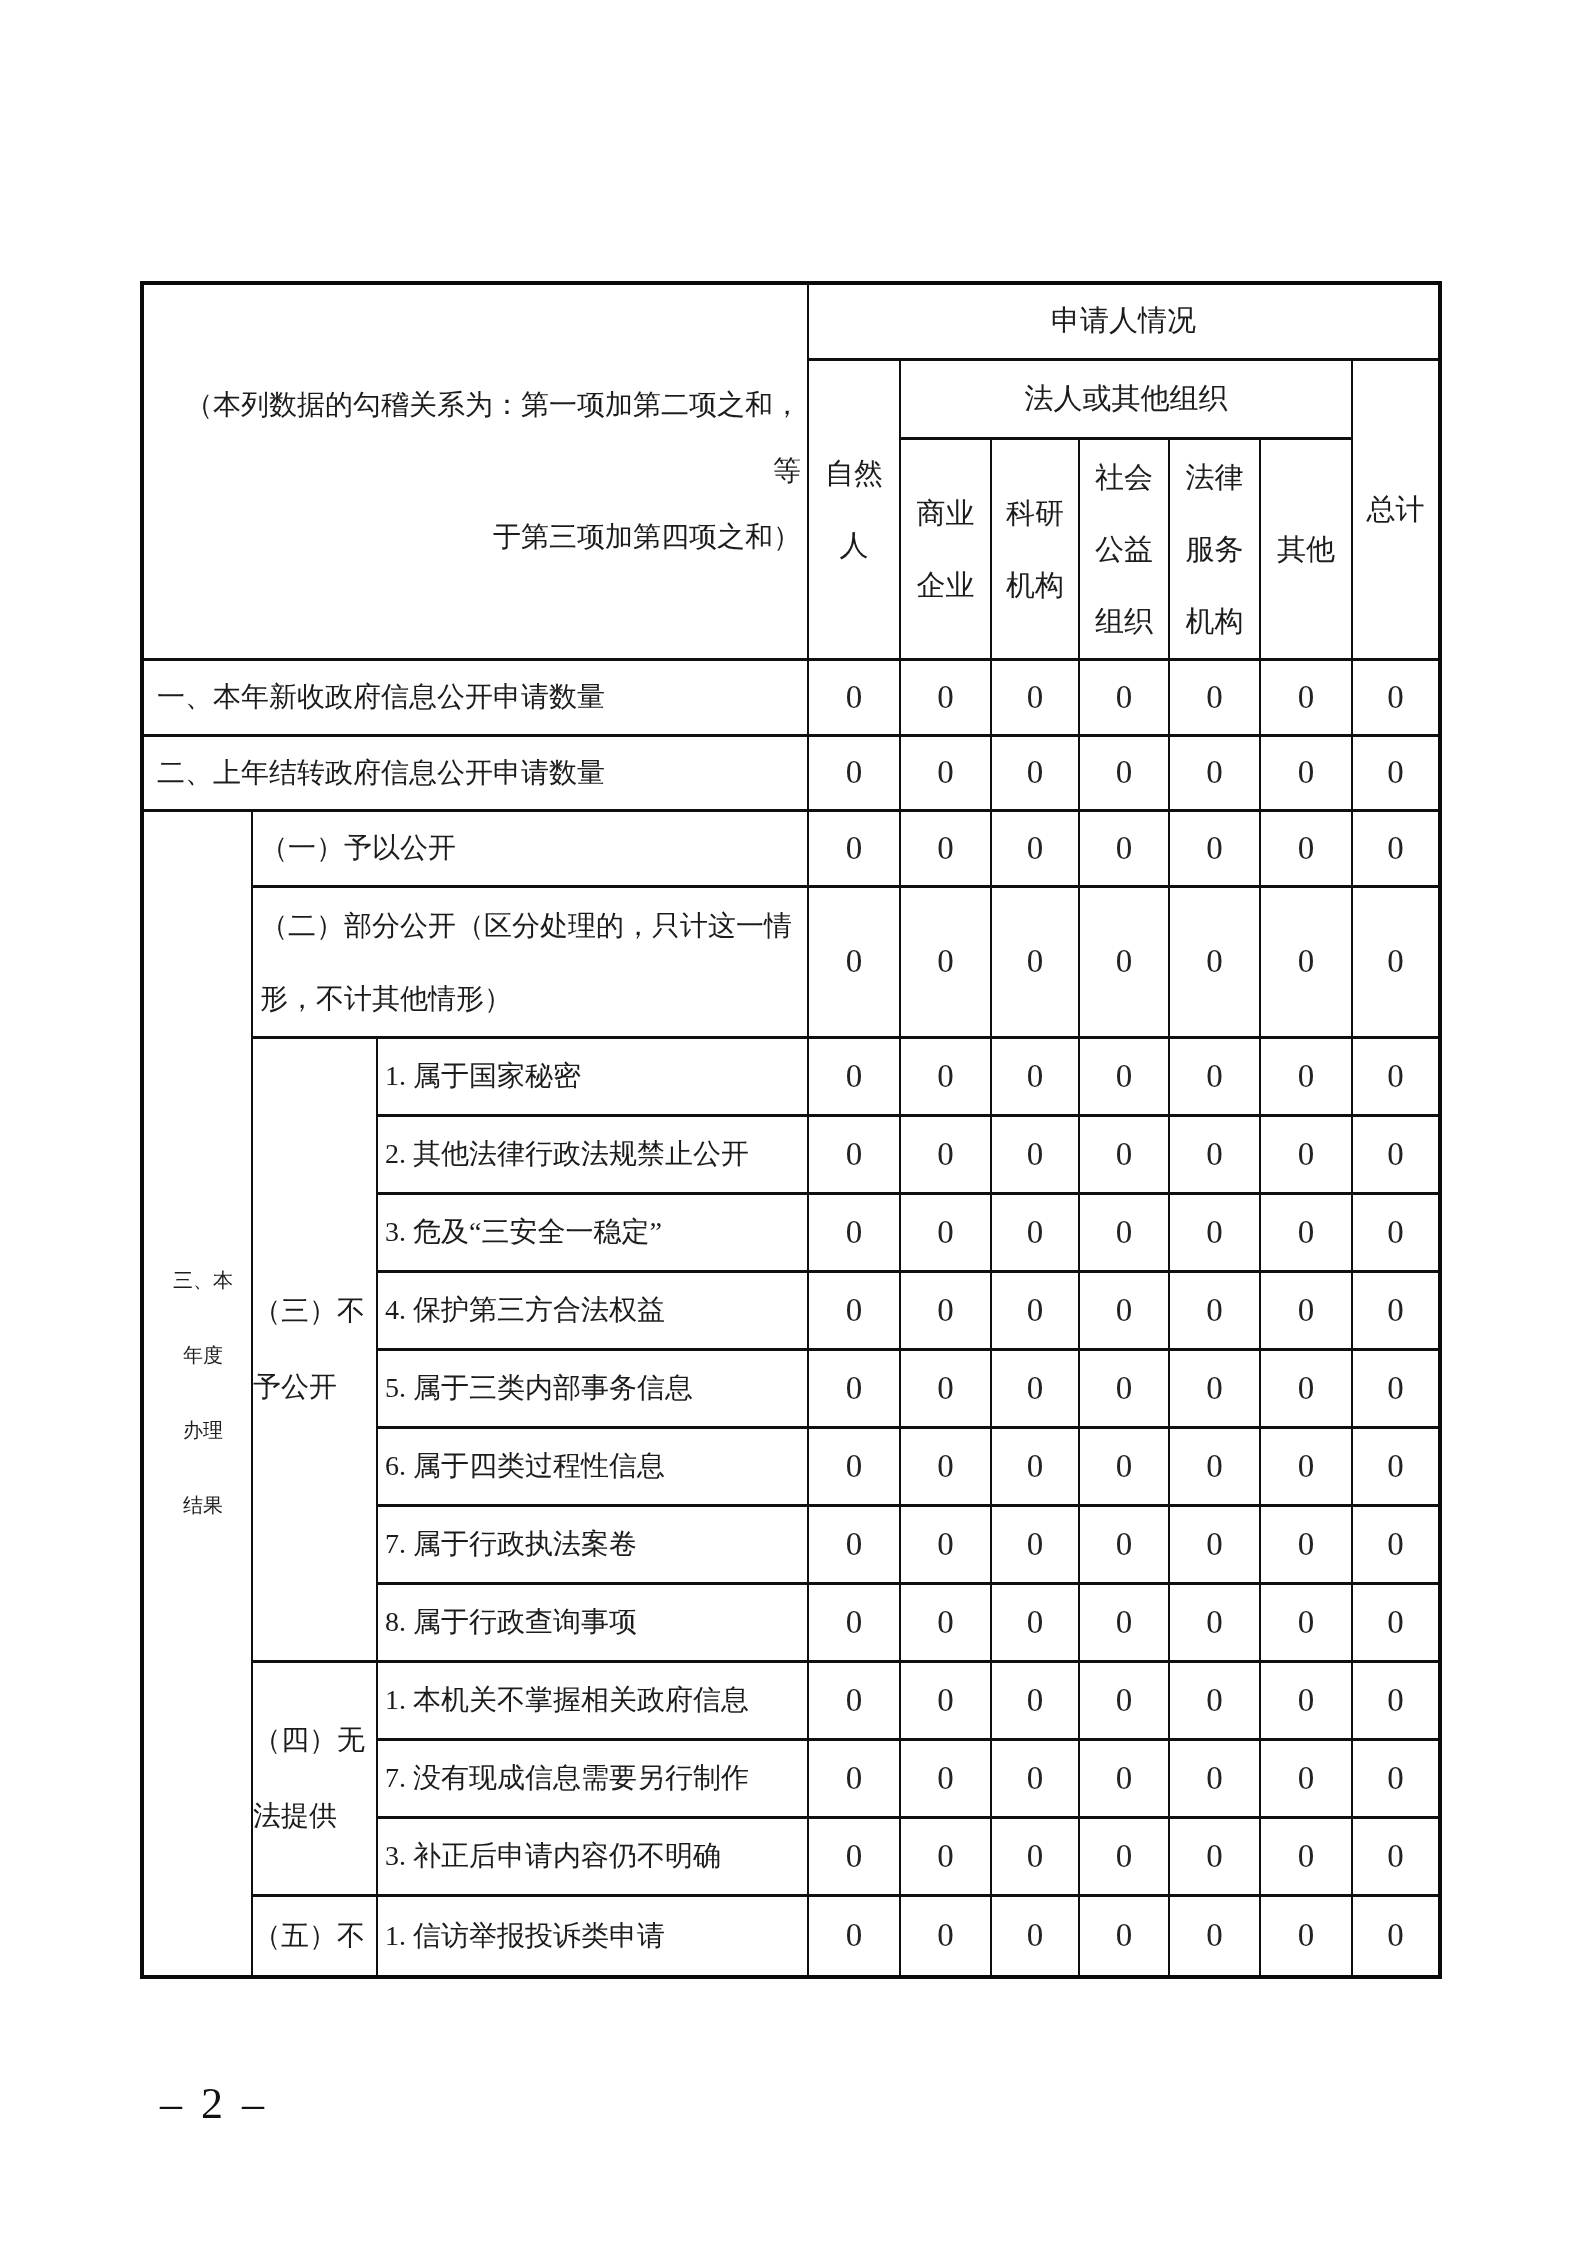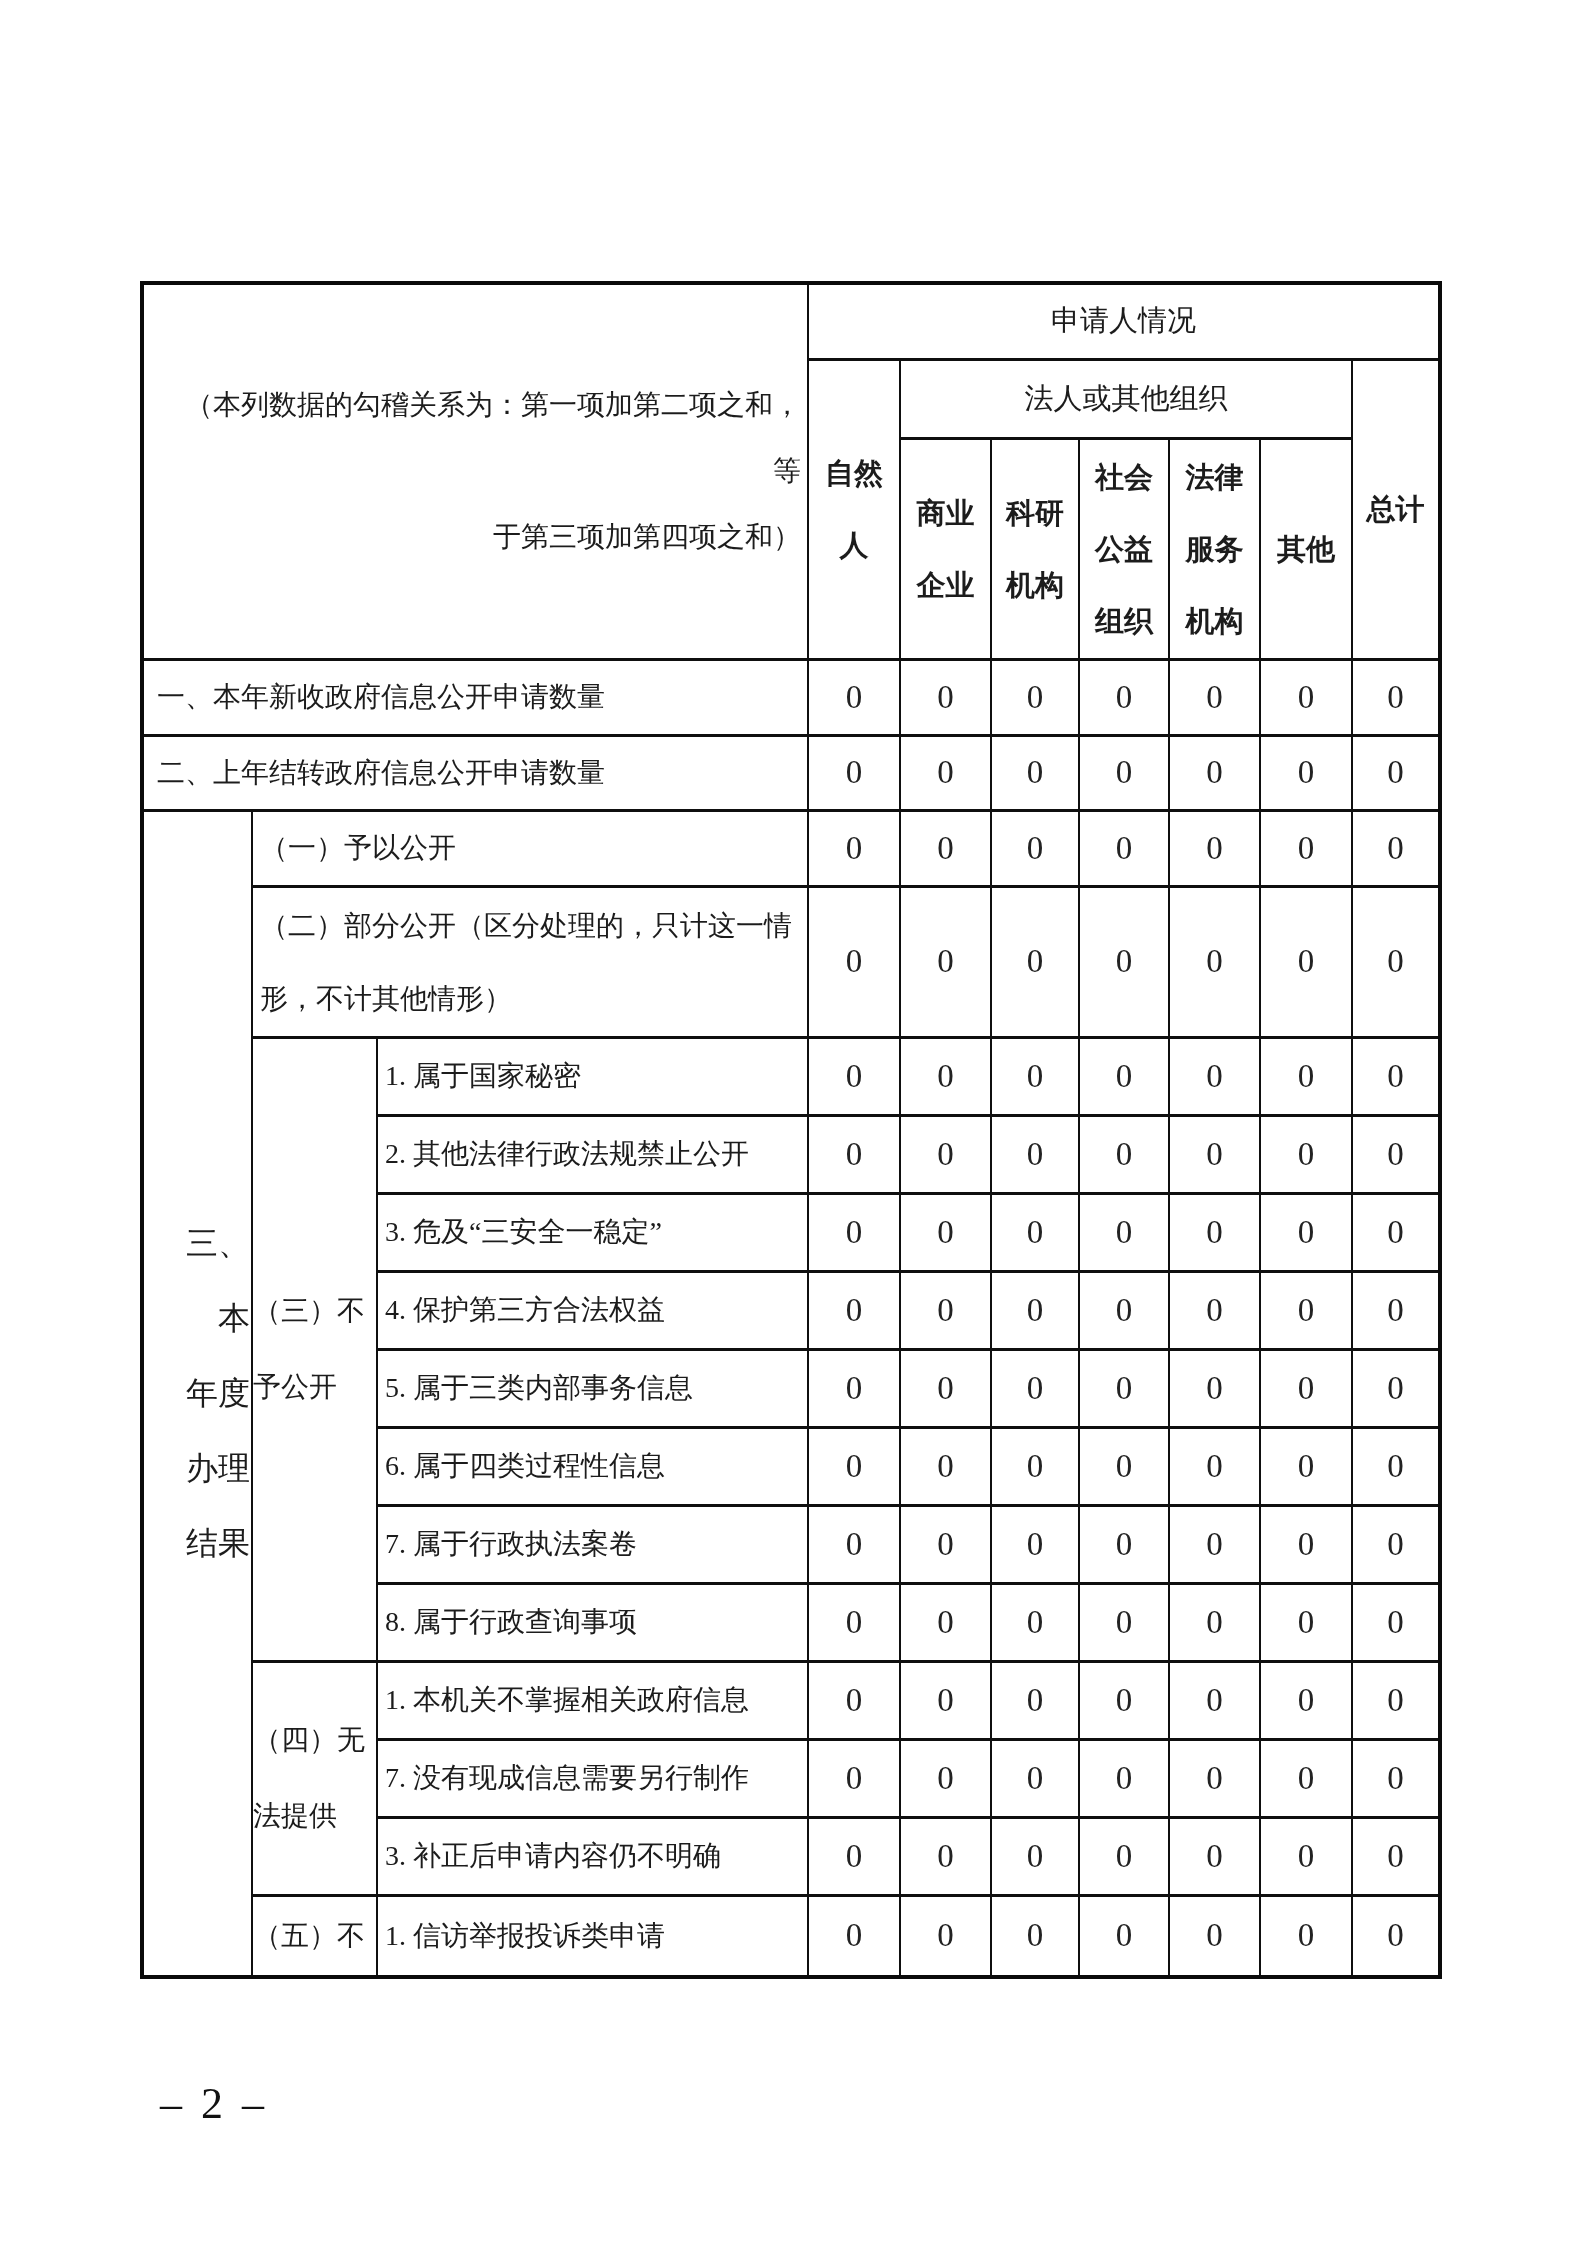--- a/index.html
+++ b/index.html
@@ -55,40 +55,39 @@
     line-height: 66px;
     text-align: right;
   }
   .ch {
     text-align: center;
     font-size: 29px;
   }
   .stack {
     white-space: pre-line;
     line-height: 72px;
-    font-weight: bold;
   }
   .lbl {
     font-size: 28px;
     text-align: left;
     padding-left: 13px;
   }
   .lbl2 {
     font-size: 28px;
     text-align: left;
     padding-left: 7px;
     margin-top: 11px;
   }
   .wrap {
     white-space: pre-line;
     line-height: 73px;
   }
   .secA {
-    font-size: 32px;
-    text-align: right;
+    font-size: 20px;
+    text-align: center;
     padding-left: 12px;
     white-space: pre-line;
     line-height: 75px;
     margin-top: 19px;
   }
   .grp {
     font-size: 28px;
     text-align: left;
     padding-left: 0;
     white-space: pre-line;

